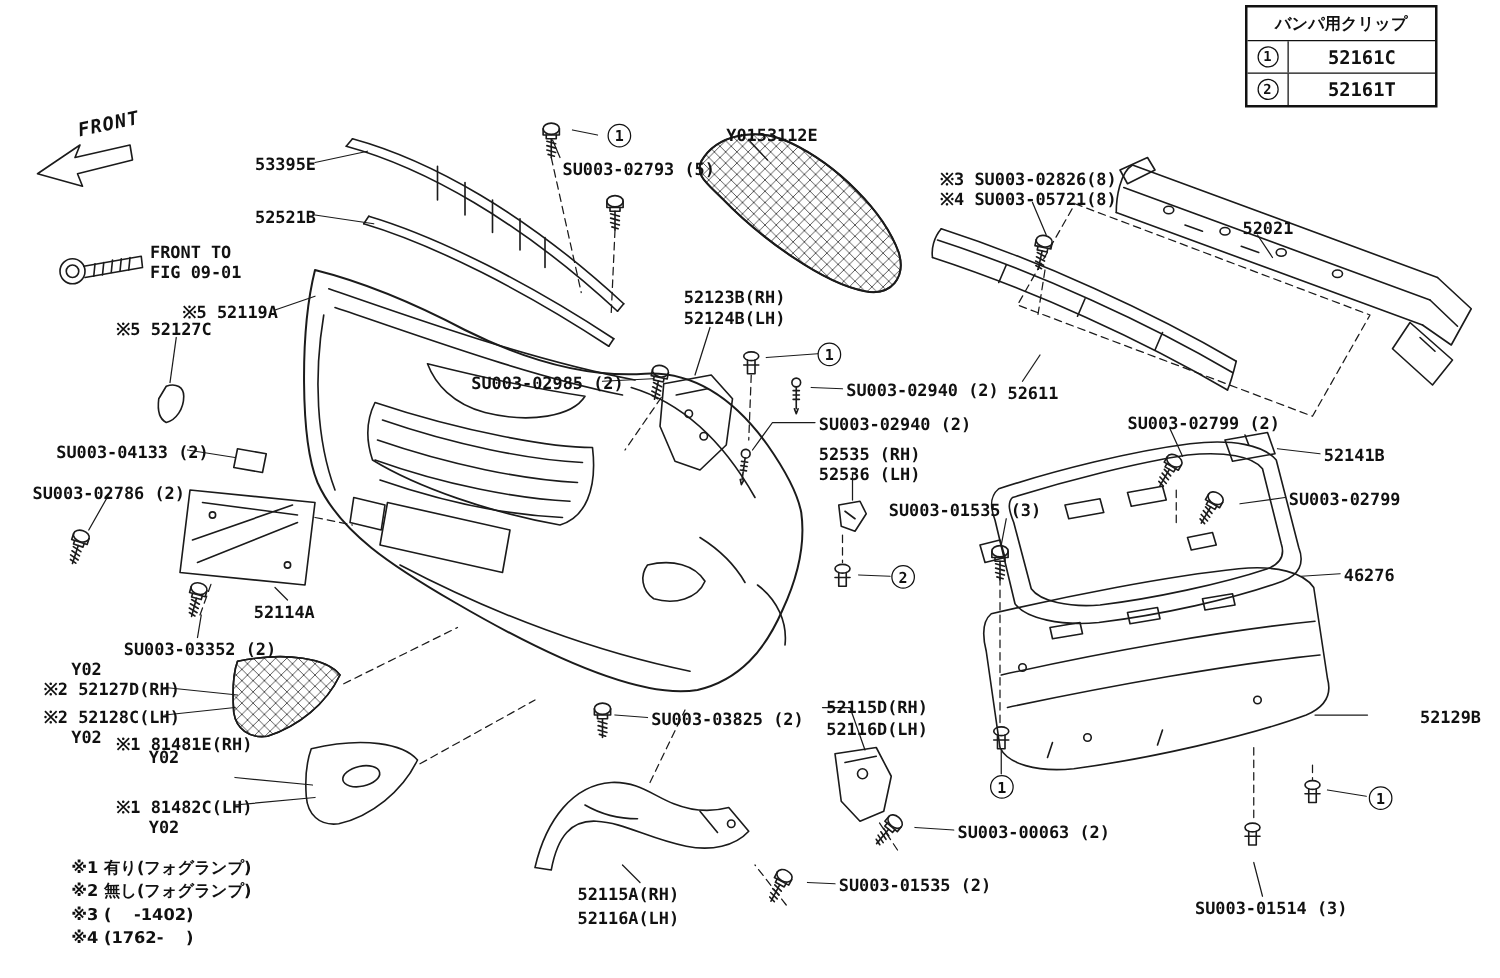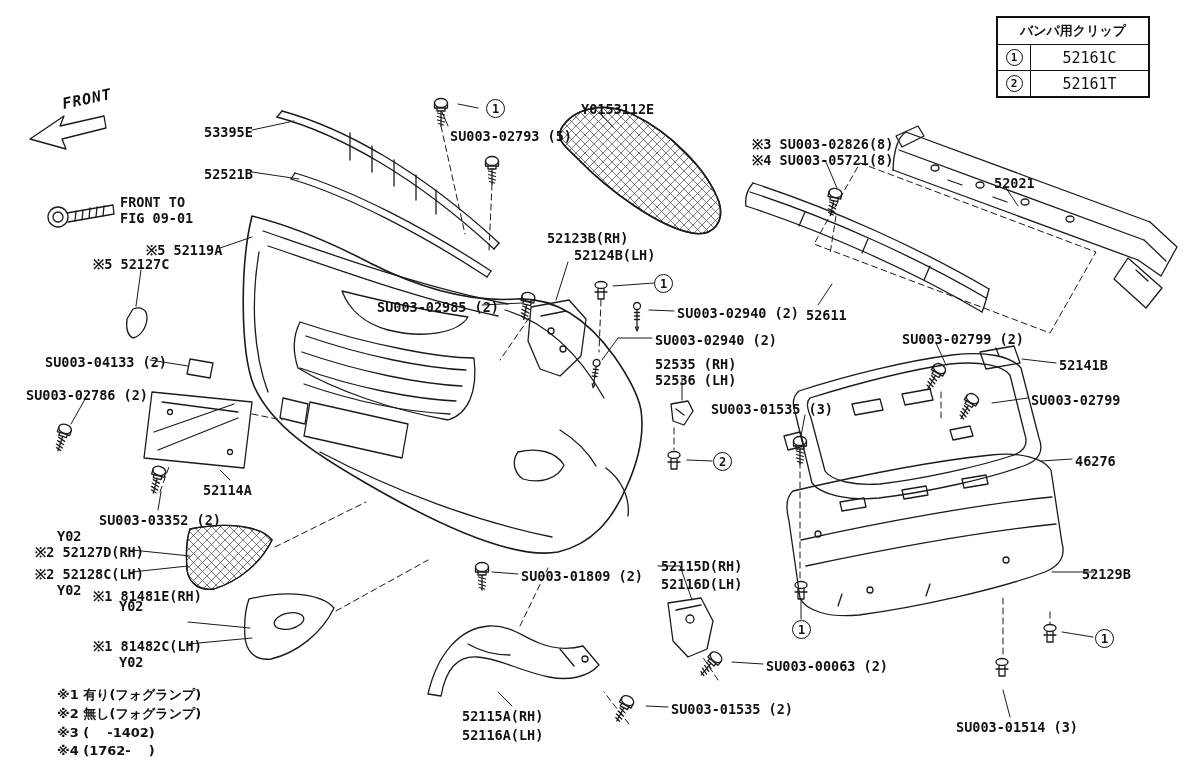--- a/index.html
+++ b/index.html
@@ -4,27 +4,27 @@
 <style>
   html,body{margin:0;padding:0;background:#fff;}
   #stage{position:relative;width:1200px;height:782px;background:#fff;overflow:hidden;
          font-family:"DejaVu Sans Mono","Liberation Mono",monospace;color:#111;}
   svg.drawing{position:absolute;left:0;top:0;}
   .lbl{position:absolute;font-weight:bold;font-size:13.5px;line-height:1.2;white-space:pre;color:#111;}
   .cjk{font-family:"DejaVu Sans","Liberation Sans",sans-serif;font-size:13px;}
   .front{font-style:italic;font-size:15px;transform:rotate(-12deg);letter-spacing:1px;}
   .callout{position:absolute;width:19px;height:19px;border:1.7px solid #111;border-radius:50%;
            display:flex;align-items:center;justify-content:center;font-size:12px;font-weight:bold;background:#fff;box-sizing:border-box;}
-  .clip-table{position:absolute;left:996px;top:16px;width:154px;border:2px solid #111;box-sizing:border-box;background:#fff;}
+  .clip-table{position:absolute;left:996px;top:4px;width:154px;border:2px solid #111;box-sizing:border-box;background:#fff;}
   .ct-header{border-bottom:1.5px solid #111;text-align:center;font-weight:bold;padding:4px 0;}
   .ct-row{display:flex;align-items:stretch;}
   .ct-row + .ct-row{border-top:1.5px solid #111;}
   .ct-num{width:32px;border-right:1.5px solid #111;display:flex;align-items:center;justify-content:center;padding:4px 0;}
   .ct-num .circ{width:17px;height:17px;border:1.5px solid #111;border-radius:50%;display:flex;align-items:center;justify-content:center;font-size:11px;font-weight:bold;box-sizing:border-box;}
-  .ct-part{flex:1;display:flex;align-items:center;justify-content:center;font-weight:normal;font-size:15px;padding:3px 0;}
+  .ct-part{flex:1;display:flex;align-items:center;justify-content:center;font-weight:bold;font-size:15px;padding:3px 0;}
   .foot{position:absolute;left:57px;font-weight:bold;}
 </style>
 </head>
 <body>
 
 <div id="stage">
 
 <svg class="drawing" width="1200" height="782" viewBox="0 0 1200 782">
   <defs>
     <pattern id="xh" width="9" height="9" patternUnits="userSpaceOnUse">
@@ -283,21 +283,21 @@
 <div class="lbl" style="left:204px;top:124px">53395E</div>
 <div class="lbl" style="left:204px;top:166px">52521B</div>
 <div class="lbl" style="left:146px;top:242px">※5 52119A</div>
 <div class="lbl" style="left:93px;top:256px">※5 52127C</div>
 <div class="lbl" style="left:450px;top:128px">SU003-02793 (5)</div>
 <div class="lbl" style="left:581px;top:101px">Y0153112E</div>
 <div class="lbl" style="left:752px;top:136px">※3 SU003-02826(8)</div>
 <div class="lbl" style="left:752px;top:152px">※4 SU003-05721(8)</div>
 <div class="lbl" style="left:994px;top:175px">52021</div>
 <div class="lbl" style="left:547px;top:230px">52123B(RH)</div>
-<div class="lbl" style="left:574px;top:247px">52124B(LH)</div>
+<div class="lbl" style="left:547px;top:247px">52124B(LH)</div>
 <div class="lbl" style="left:377px;top:299px">SU003-02985 (2)</div>
 <div class="lbl" style="left:677px;top:305px">SU003-02940 (2)</div>
 <div class="lbl" style="left:655px;top:332px">SU003-02940 (2)</div>
 <div class="lbl" style="left:806px;top:307px">52611</div>
 <div class="lbl" style="left:655px;top:356px">52535 (RH)</div>
 <div class="lbl" style="left:655px;top:372px">52536 (LH)</div>
 <div class="lbl" style="left:902px;top:331px">SU003-02799 (2)</div>
 <div class="lbl" style="left:1059px;top:357px">52141B</div>
 <div class="lbl" style="left:1031px;top:392px">SU003-02799</div>
 <div class="lbl" style="left:45px;top:354px">SU003-04133 (2)</div>
@@ -307,24 +307,24 @@
 <div class="lbl" style="left:203px;top:482px">52114A</div>
 <div class="lbl" style="left:99px;top:512px">SU003-03352 (2)</div>
 <div class="lbl" style="left:57px;top:528px">Y02</div>
 <div class="lbl" style="left:35px;top:544px">※2 52127D(RH)</div>
 <div class="lbl" style="left:35px;top:566px">※2 52128C(LH)</div>
 <div class="lbl" style="left:57px;top:582px">Y02</div>
 <div class="lbl" style="left:119px;top:598px">Y02</div>
 <div class="lbl" style="left:93px;top:588px">※1 81481E(RH)</div>
 <div class="lbl" style="left:93px;top:638px">※1 81482C(LH)</div>
 <div class="lbl" style="left:119px;top:654px">Y02</div>
-<div class="lbl" style="left:521px;top:568px">SU003-01809 (2)</div>
+<div class="lbl" style="left:521px;top:568px">SU003-03825 (2)</div>
 <div class="lbl" style="left:661px;top:558px">52115D(RH)</div>
 <div class="lbl" style="left:661px;top:576px">52116D(LH)</div>
-<div class="lbl" style="left:1082px;top:566px">52129B</div>
+<div class="lbl" style="left:1136px;top:566px">52129B</div>
 <div class="lbl" style="left:766px;top:658px">SU003-00063 (2)</div>
 <div class="lbl" style="left:462px;top:708px">52115A(RH)</div>
 <div class="lbl" style="left:462px;top:727px">52116A(LH)</div>
 <div class="lbl" style="left:671px;top:701px">SU003-01535 (2)</div>
 <div class="lbl" style="left:956px;top:719px">SU003-01514 (3)</div>
 
 <div class="callout" style="left:486px;top:99px">1</div>
 <div class="callout" style="left:654px;top:274px">1</div>
 <div class="callout" style="left:713px;top:452px">2</div>
 <div class="callout" style="left:792px;top:620px">1</div>

